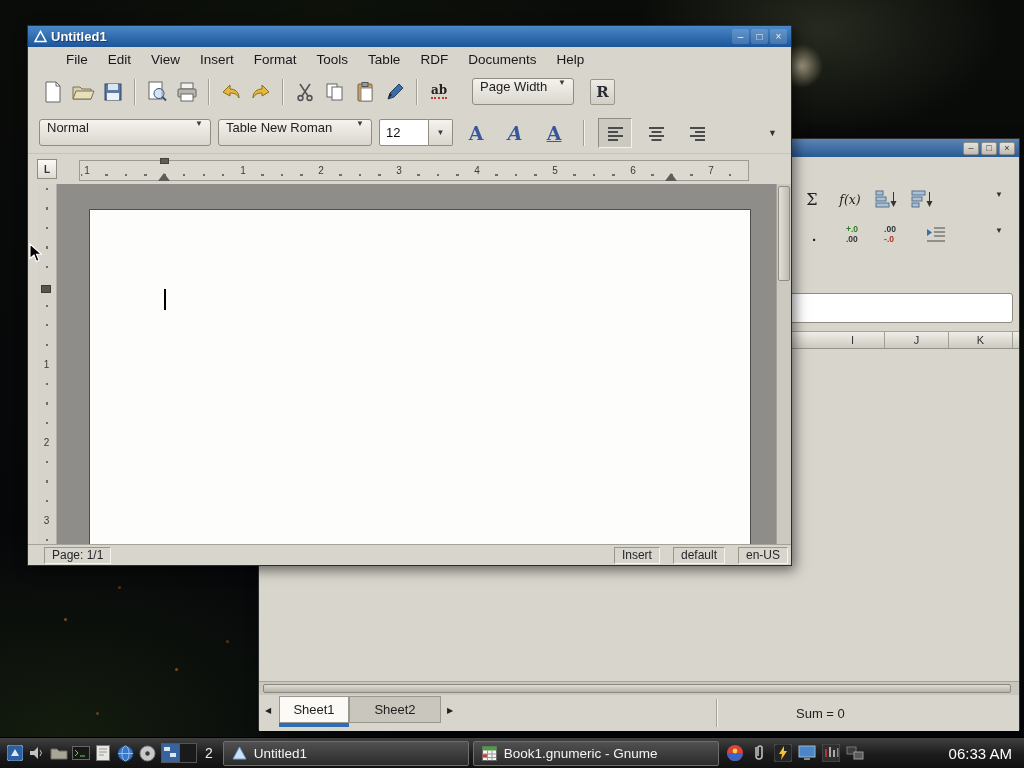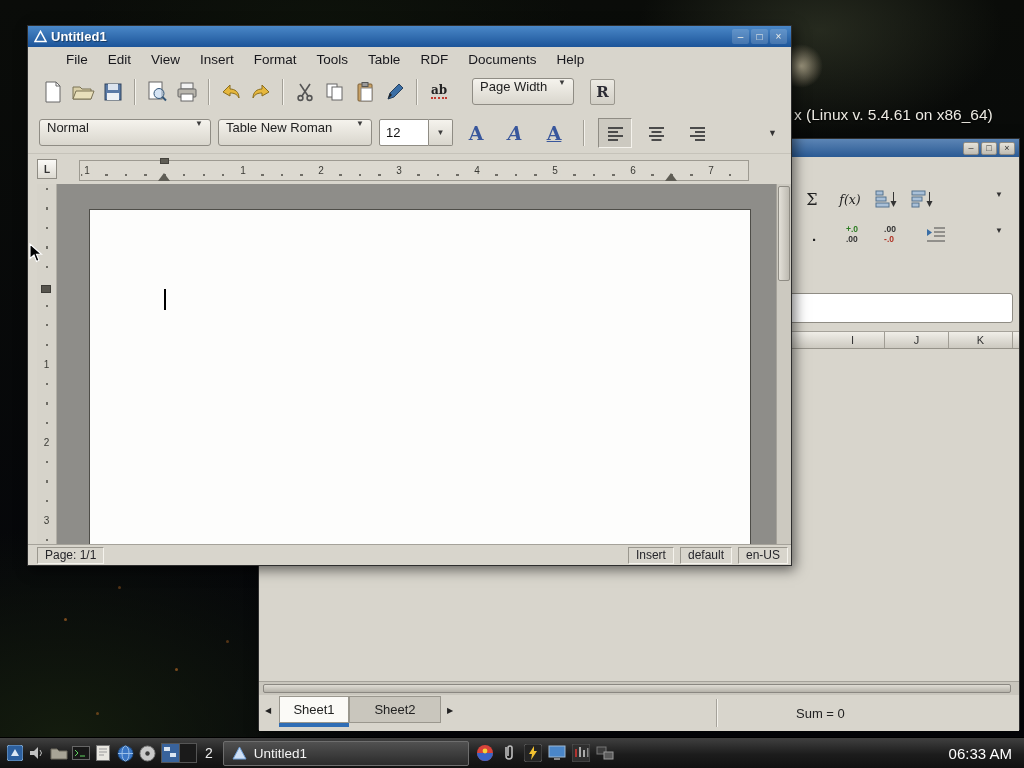--- a/index.html
+++ b/index.html
@@ -66,21 +66,21 @@
   .vticks{position:absolute;top:0;bottom:0;left:9px;width:2px;background:repeating-linear-gradient(180deg,#6f6d66 0 2px,transparent 2px 19.5px);background-position:0 4px}
   .vnum{position:absolute;left:0;width:100%;text-align:center;font-size:10px;color:#3a3a35;background:#d6d3ca;line-height:14px}
   .vmark{position:absolute;left:4px;top:101px;width:10px;height:8px;background:#56544d;border:1px solid #3e3c37}
   .aw-doc{position:absolute;left:29px;right:15px;top:0;bottom:0;background:#8e8d89;overflow:hidden}
   .page{position:absolute;left:32px;top:25px;width:662px;height:360px;background:#fdfdfc;border:1px solid #4e4d48}
   .caret{position:absolute;left:74px;top:79px;width:2px;height:21px;background:#000}
   .aw-vscroll{position:absolute;right:0;top:0;bottom:0;width:15px;background:#ccc9c0;border-left:1px solid #a5a29a}
   .vthumb{position:absolute;left:1px;right:1px;top:2px;height:95px;background:linear-gradient(90deg,#e3e0d8,#bdbab1);border:1px solid #8f8c84;border-radius:2px}
   
   .aw-status{position:absolute;left:0;right:0;bottom:0;height:21px;background:#d8d5cc;border-top:1px solid #a5a29a;display:flex;align-items:center;font-size:12px;color:#26262b;padding:0 3px}
-  .sb-cell{border:1px solid;border-color:#9a978e #f5f3ed #f5f3ed #9a978e;height:17px;display:flex;align-items:center;padding:6px 7px;white-space:nowrap;margin-left:6px}
+  .sb-cell{border:1px solid;border-color:#9a978e #f5f3ed #f5f3ed #9a978e;height:17px;display:flex;align-items:center;padding:6px 7px;white-space:nowrap;margin-left:13px}
   .sb-spacer{flex:1}
 
   
   #gnumeric{left:258px;top:138px;width:762px;height:592px;z-index:2}
   #gnumeric .titlebar{height:18px;background:linear-gradient(#5c85b5,#2a5a94)}
   #gnumeric .wbtn{width:16px;height:13px;font-size:9px;color:#333;background:linear-gradient(#e6e3da,#bfbcb3);border:1px solid #8f8c84}
   .gn-menustrip{position:absolute;top:18px;left:0;right:0;height:24px}
   .gn-tb{position:absolute;left:0;right:0}
   .gn-tb1{top:42px;height:36px}
   .gn-tb2{top:78px;height:36px}
@@ -135,21 +135,20 @@
 
 <div id="screen">
 
   <div class="wallpaper">
     <i class="spark" style="left:64px;top:618px"></i>
     <i class="spark" style="left:118px;top:586px;opacity:.3"></i>
     <i class="spark" style="left:175px;top:668px"></i>
     <i class="spark" style="left:96px;top:712px;opacity:.35"></i>
     <i class="spark" style="left:226px;top:640px;opacity:.3"></i>
   </div>
-  <div class="desktop-text">x (Linux v. 5.4.61 on x86_64)</div>
 
   <section class="window" id="gnumeric">
     <header class="titlebar">
       <span class="wbtns">
         <span class="wbtn">–</span>
         <span class="wbtn">□</span>
         <span class="wbtn">×</span>
       </span>
     </header>
     <div class="gn-menustrip"></div>
@@ -510,20 +509,32 @@
       <span class="pager-cell other"></span>
     </span>
     <span class="ws-num">2</span>
 
     <button class="taskbtn">
       <svg width="15" height="14">
           <path d="M7.5 1 L14 13 H1 Z" fill="#cfe0f5" stroke="#6f9fd8"></path>
         </svg>
       <span>Untitled1</span>
     </button>
+    <button class="taskbtn">
+      <svg width="15" height="15">
+          <rect x="0.5" y="0.5" width="14" height="14" fill="#f4f4f4" stroke="#666"></rect>
+          <rect x="0.5" y="0.5" width="14" height="4" fill="#4e9a47"></rect>
+          <rect x="0.5" y="8" width="5" height="3.5" fill="#c4453c"></rect>
+          <line x1="5.5" y1="4.5" x2="5.5" y2="14.5" stroke="#999"></line>
+          <line x1="10" y1="4.5" x2="10" y2="14.5" stroke="#999"></line>
+          <line x1="0.5" y1="8" x2="14.5" y2="8" stroke="#999"></line>
+          <line x1="0.5" y1="11.5" x2="14.5" y2="11.5" stroke="#999"></line>
+        </svg>
+      <span>Book1.gnumeric - Gnume</span>
+    </button>
 
     <span class="tray">
       <span class="tray-ico">
         <svg width="18" height="18">
             <circle cx="9" cy="9" r="8" fill="#d8433b"></circle>
             <path d="M1 9 a8 8 0 0 0 16 0 Z" fill="#3a64c8"></path>
             <circle cx="9" cy="7" r="2.4" fill="#f2d23c"></circle>
           </svg>
       </span>
       <span class="tray-ico">

